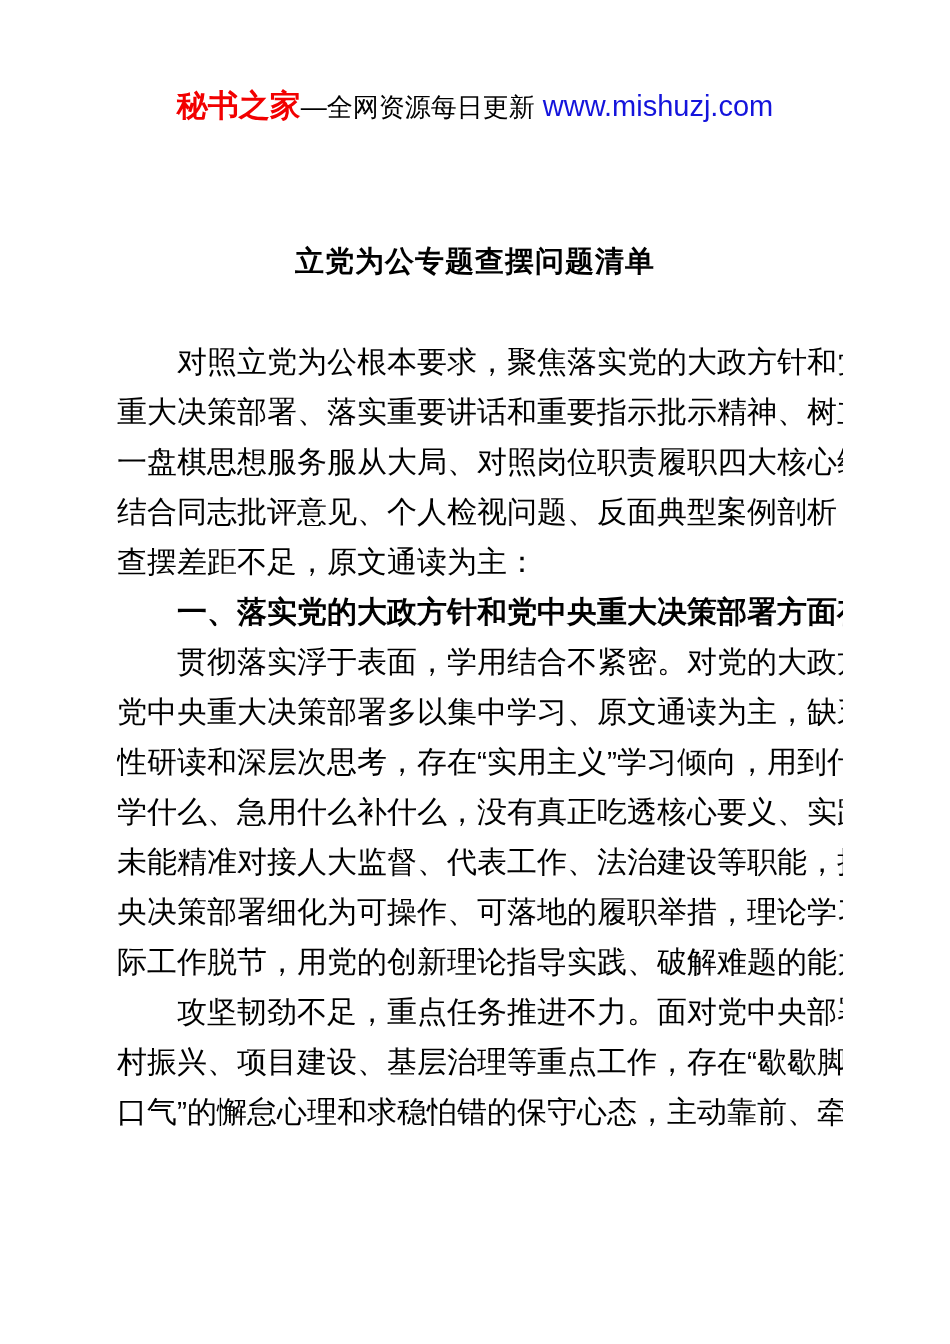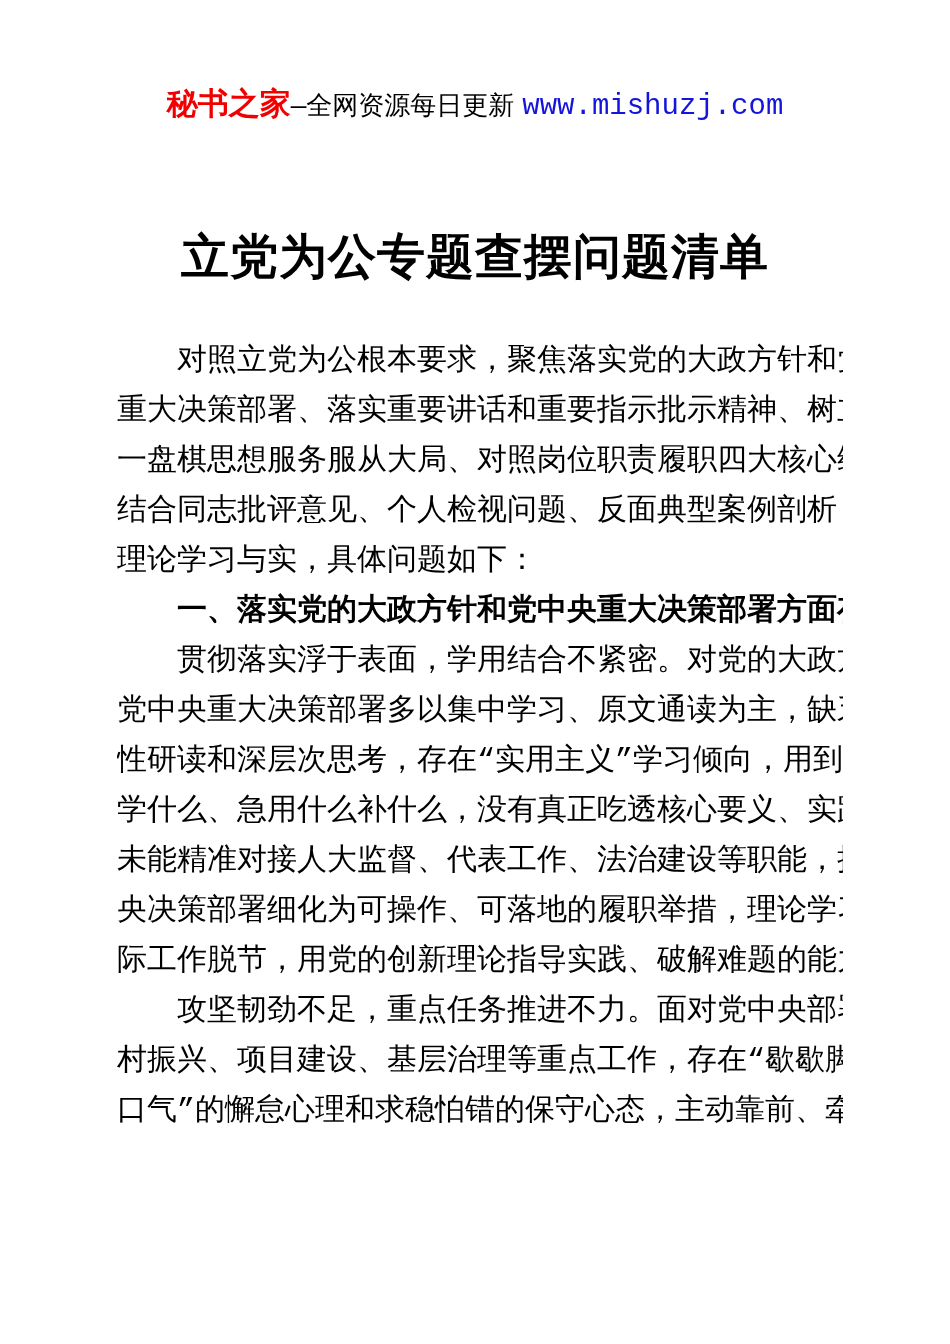--- a/index.html
+++ b/index.html
@@ -6,21 +6,21 @@
     margin: 0;
     padding: 0;
     background: #ffffff;
   }
   .page {
     position: relative;
     width: 950px;
     height: 1144px;
     background: #ffffff;
     overflow: hidden;
-    font-family: Liberation Mono, monospace;
+    font-family: Liberation Sans, sans-serif;
     color: #000000;
   }
   .header {
     margin-top: 86px;
     text-align: center;
     line-height: 40px;
     white-space: nowrap;
   }
   .header .brand {
     color: #f20000;
@@ -33,21 +33,21 @@
     margin-right: 8px;
   }
   .header .url {
     color: #1414dc;
     font-size: 29px;
     cursor: pointer;
   }
   .title {
     margin: 104px 0 16px 0;
     text-align: center;
-    font-size: 48px;
+    font-size: 29px;
     font-weight: 700;
     line-height: 52px;
     letter-spacing: 1px;
   }
   .content {
     margin-top: 50px;
     margin-left: 117px;
     width: 726px;
     font-size: 30px;
     line-height: 50px;
@@ -70,21 +70,21 @@
   <div class="header">
     <span class="brand">秘书之家</span><span class="tagline">—全网资源每日更新</span><span class="url">www.mishuzj.com</span>
   </div>
   <h1 class="title">立党为公专题查摆问题清单</h1>
   <div class="content" id="doc-content">
       <div class="paragraph">
         <div class="line indent">对照立党为公根本要求，聚焦落实党的大政方针和党中央</div>
         <div class="line">重大决策部署、落实重要讲话和重要指示批示精神、树立全国</div>
         <div class="line">一盘棋思想服务服从大局、对照岗位职责履职四大核心维度，</div>
         <div class="line">结合同志批评意见、个人检视问题、反面典型案例剖析，深入</div>
-        <div class="line">理论学习与实，具体问题如下：</div>
+        <div class="line">查摆差距不足，原文通读为主：</div>
       </div>
       <div class="paragraph">
         <div class="line indent heading">一、落实党的大政方针和党中央重大决策部署方面存在的</div>
       </div>
       <div class="paragraph">
         <div class="line indent">贯彻落实浮于表面，学用结合不紧密。对党的大政方针和</div>
         <div class="line">党中央重大决策部署多以集中学习、原文通读为主，缺乏系统</div>
         <div class="line">性研读和深层次思考，存在“实用主义”学习倾向，用到什么</div>
         <div class="line">学什么、急用什么补什么，没有真正吃透核心要义、实践要求。</div>
         <div class="line">未能精准对接人大监督、代表工作、法治建设等职能，把党中</div>

